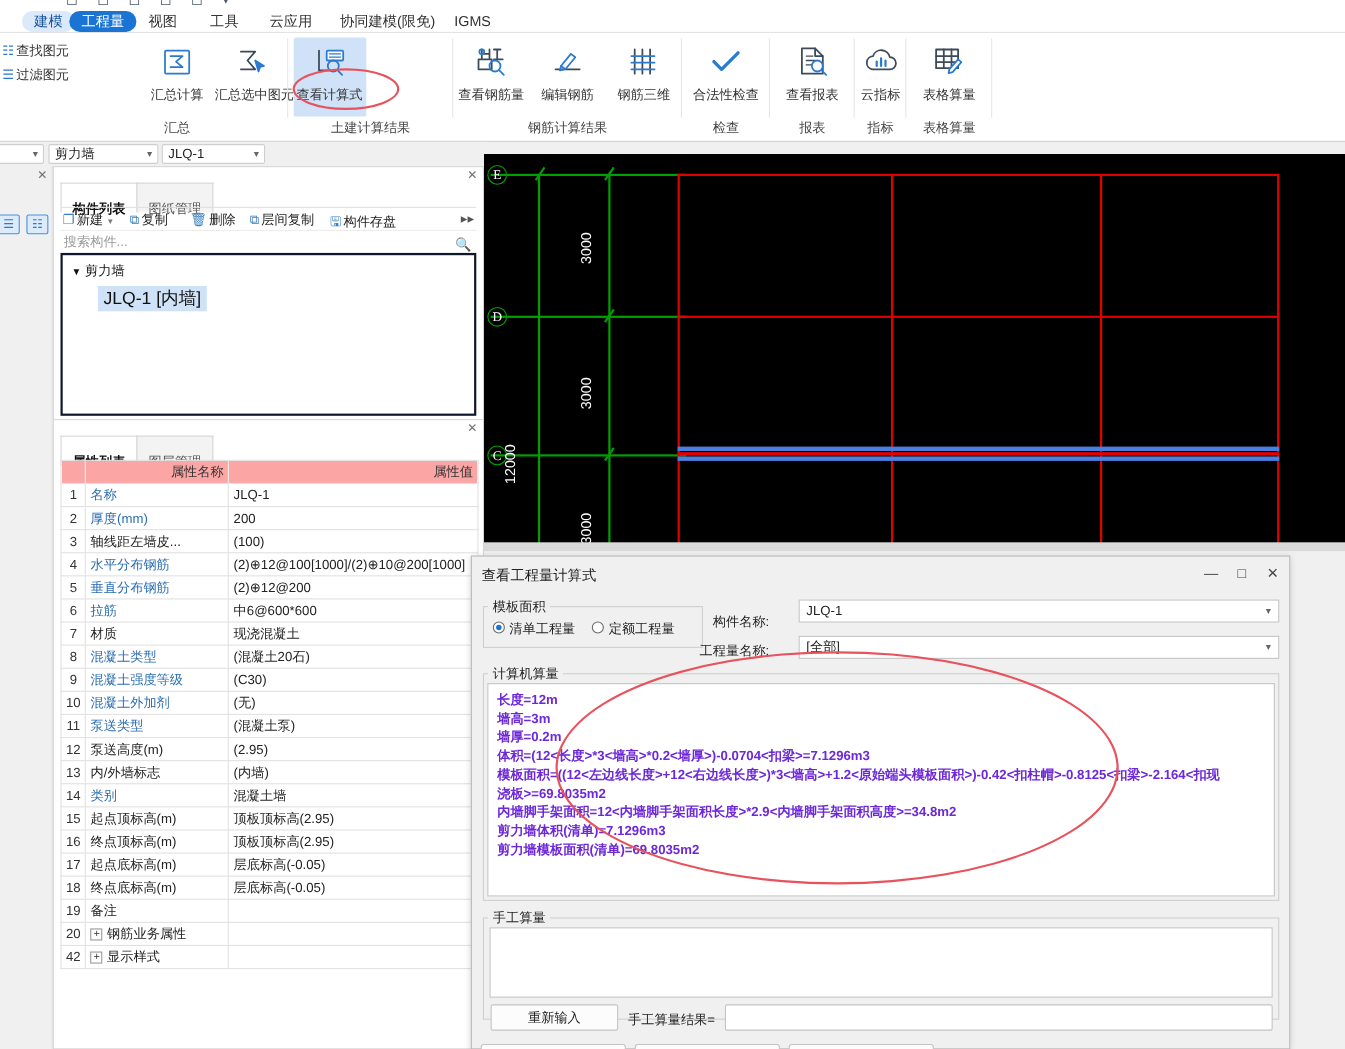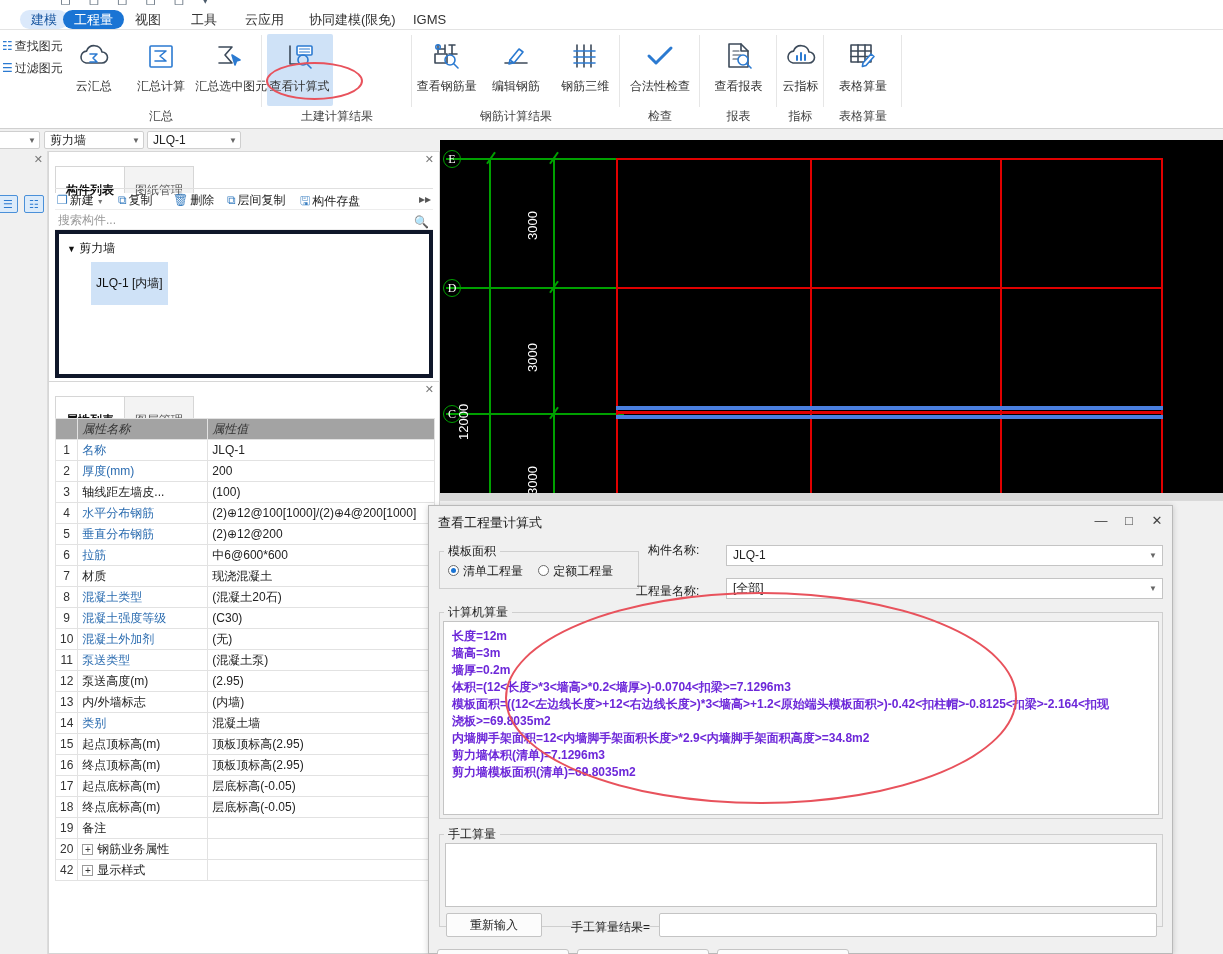--- a/index.html
+++ b/index.html
@@ -108,42 +108,42 @@
   .ptb{ position:absolute; top:3px; font-size:12px; color:#222; white-space:nowrap; }
   .ptb .gi{ color:#3a7fc1; margin-right:2px; }
   .psearch{
     position:absolute; left:6px; top:58px; right:6px; height:20px;
     border-bottom:1px solid #ededed; font-size:12px; color:#9a9a9a;
     line-height:20px; padding-left:3px;
   }
   .psearch .mag{ position:absolute; right:4px; top:2px; color:#888; font-size:12px; }
   .ptree{
     position:absolute; left:6px; top:78px; right:6px; bottom:6px;
-    border:4px solid #0f172a; background:#fff; padding:5px 0 0 8px;
+    border:2px solid #0f172a; background:#fff; padding:5px 0 0 8px;
   }
   .tnode{ font-size:12px; color:#111; line-height:18px; }
   .tleaf{
     display:inline-block; margin-left:24px; background:#cfe2f7;
-    padding:13px 5px; font-size:12px; color:#111;
+    padding:1px 5px; font-size:16px; color:#111;
   }
   
   #proppanel{
     position:absolute; left:48px; top:381px; width:392px; height:573px;
     background:#fff; border:1px solid #d6d6d6;
   }
   #proppanel .pclose{ position:absolute; right:5px; top:1px; font-size:11px; color:#777; }
   #ptable{
     position:absolute; left:6px; top:36px; right:6px; top:36px;
     border-collapse:collapse; width:380px; font-size:12px;
   }
   #ptable th, #ptable td{
     border:1px solid #e2e2e2; height:21px; padding:0 4px; text-align:left;
     font-weight:normal; color:#222; overflow:hidden; white-space:nowrap;
   }
-  #ptable th{ background:#a3a3a3; text-align:left; color:#333;font-style:italic; }
+  #ptable th{ background:#fca5a5; text-align:right; color:#333; }
   #ptable td.idx{ width:22px; text-align:center; color:#333; background:#fff; }
   #ptable td.nm{ width:130px; }
   #ptable td.nm.link{ color:#2b6cb0; }
   .plus{
     display:inline-block; width:11px; height:11px; line-height:9px; text-align:center;
     border:1px solid #9a9a9a; font-size:10px; color:#333; margin-right:4px;
     vertical-align:middle; background:#fff;
   }
   
   #cad{
@@ -250,29 +250,20 @@
 
 <div id="ribbon">
   <div class="sidebtn" id="sb0" style="top: 8px;">
     <span class="si">☷</span><span>查找图元</span>
   </div>
   <div class="sidebtn" id="sb1" style="top: 30px;">
     <span class="si">☰</span><span>过滤图元</span>
   </div>
   <div id="ribbon-groups">
       <div class="rgroup" style="left: 60px; width: 202px;">
-        <div class="rbtn" style="left: 0.666667px;">
-          <div class="ico">
-            <svg width="34" height="30" viewBox="0 0 34 30" fill="none" stroke-width="1.6" stroke-linecap="round" stroke-linejoin="round">
-              <path d="M9 22a6 6 0 0 1 .6-11.9A8 8 0 0 1 25 11a5.5 5.5 0 0 1 0 11z" stroke="#3c4a5a"></path>
-              <path d="M13 13h7l-4 4 4 4h-7" stroke="#2b7ad1"></path>
-            </svg>
-          </div>
-          <div class="lab">云汇总</div>
-        </div>
         <div class="rbtn" style="left: 68px;">
           <div class="ico">
             <svg width="34" height="30" viewBox="0 0 34 30" fill="none" stroke-width="1.6" stroke-linecap="round" stroke-linejoin="round">
               <rect x="6" y="5" width="22" height="21" rx="1" stroke="#2b7ad1"></rect>
               <path d="M11 10h11l-6 5 6 5H11" stroke="#2b7ad1"></path>
             </svg>
           </div>
           <div class="lab">汇总计算</div>
         </div>
         <div class="rbtn" style="left: 135.333px;">
@@ -475,21 +466,21 @@
           <td>200</td>
         </tr>
         <tr>
           <td class="idx">3</td>
           <td class="nm">轴线距左墙皮...</td>
           <td>(100)</td>
         </tr>
         <tr>
           <td class="idx">4</td>
           <td class="nm link">水平分布钢筋</td>
-          <td>(2)⊕12@100[1000]/(2)⊕4@200[1000]</td>
+          <td>(2)⊕12@100[1000]/(2)⊕10@200[1000]</td>
         </tr>
         <tr>
           <td class="idx">5</td>
           <td class="nm link">垂直分布钢筋</td>
           <td>(2)⊕12@200</td>
         </tr>
         <tr>
           <td class="idx">6</td>
           <td class="nm link">拉筋</td>
           <td>中6@600*600</td>
@@ -623,21 +614,21 @@
     <div style="padding:3px 0 0 8px;">
       <span style="font-size:12px; margin-right:12px;">
         <span class="radio on"></span><span>清单工程量</span>
       </span>
       <span style="font-size:12px;">
         <span class="radio"></span><span>定额工程量</span>
       </span>
     </div>
   </fieldset>
 
-  <div class="fieldlabel" style="left:219px; top:36px;">构件名称:</div>
+  <div class="fieldlabel" style="left:219px; top:51px;">构件名称:</div>
   <div class="dcombo" style="left:297px; top:39px; width:437px;">
     <span>JLQ-1</span>
     <span class="car">▼</span>
   </div>
 
   <div class="fieldlabel" style="left:207px; top:77px;">工程量名称:</div>
   <div class="dcombo" style="left:297px; top:72px; width:437px;">
     <span>[全部]</span>
     <span class="car">▼</span>
   </div>
@@ -654,21 +645,21 @@
       <div class="fl" style="font-weight: bold;">浇板&gt;=69.8035m2</div>
       <div class="fl" style="font-weight: bold;">内墙脚手架面积=12&lt;内墙脚手架面积长度&gt;*2.9&lt;内墙脚手架面积高度&gt;=34.8m2</div>
       <div class="fl" style="font-weight: bold;">剪力墙体积(清单)=7.1296m3</div>
       <div class="fl" style="font-weight: bold;">剪力墙模板面积(清单)=69.8035m2</div>
     </div>
 
   <fieldset class="box" style="left:10px; top:320px; width:724px; height:101px;">
     <legend>手工算量</legend>
   </fieldset>
   <div id="manualbox" style="left:16px; top:337px; width:712px; height:64px;"></div>
-  <div class="dbtn" style="left:17px; top:407px; width:96px;">重新输入</div>
+  <div class="dbtn" style="left:17px; top:407px; width:116px;">重新输入</div>
   <div class="fieldlabel" style="left:142px; top:413px;">手工算量结果=</div>
   <div class="dinput" style="left:230px; top:407px; width:498px;"></div>
 
   <div class="bbtn" style="left:8px; top:443px; width:132px;"></div>
   <div class="bbtn" style="left:148px; top:443px; width:132px;"></div>
   <div class="bbtn" style="left:288px; top:443px; width:132px;"></div>
 </div>
 
 <div class="ellipse" style="left:505px; top:592px; width:512px; height:212px;"></div>
 

